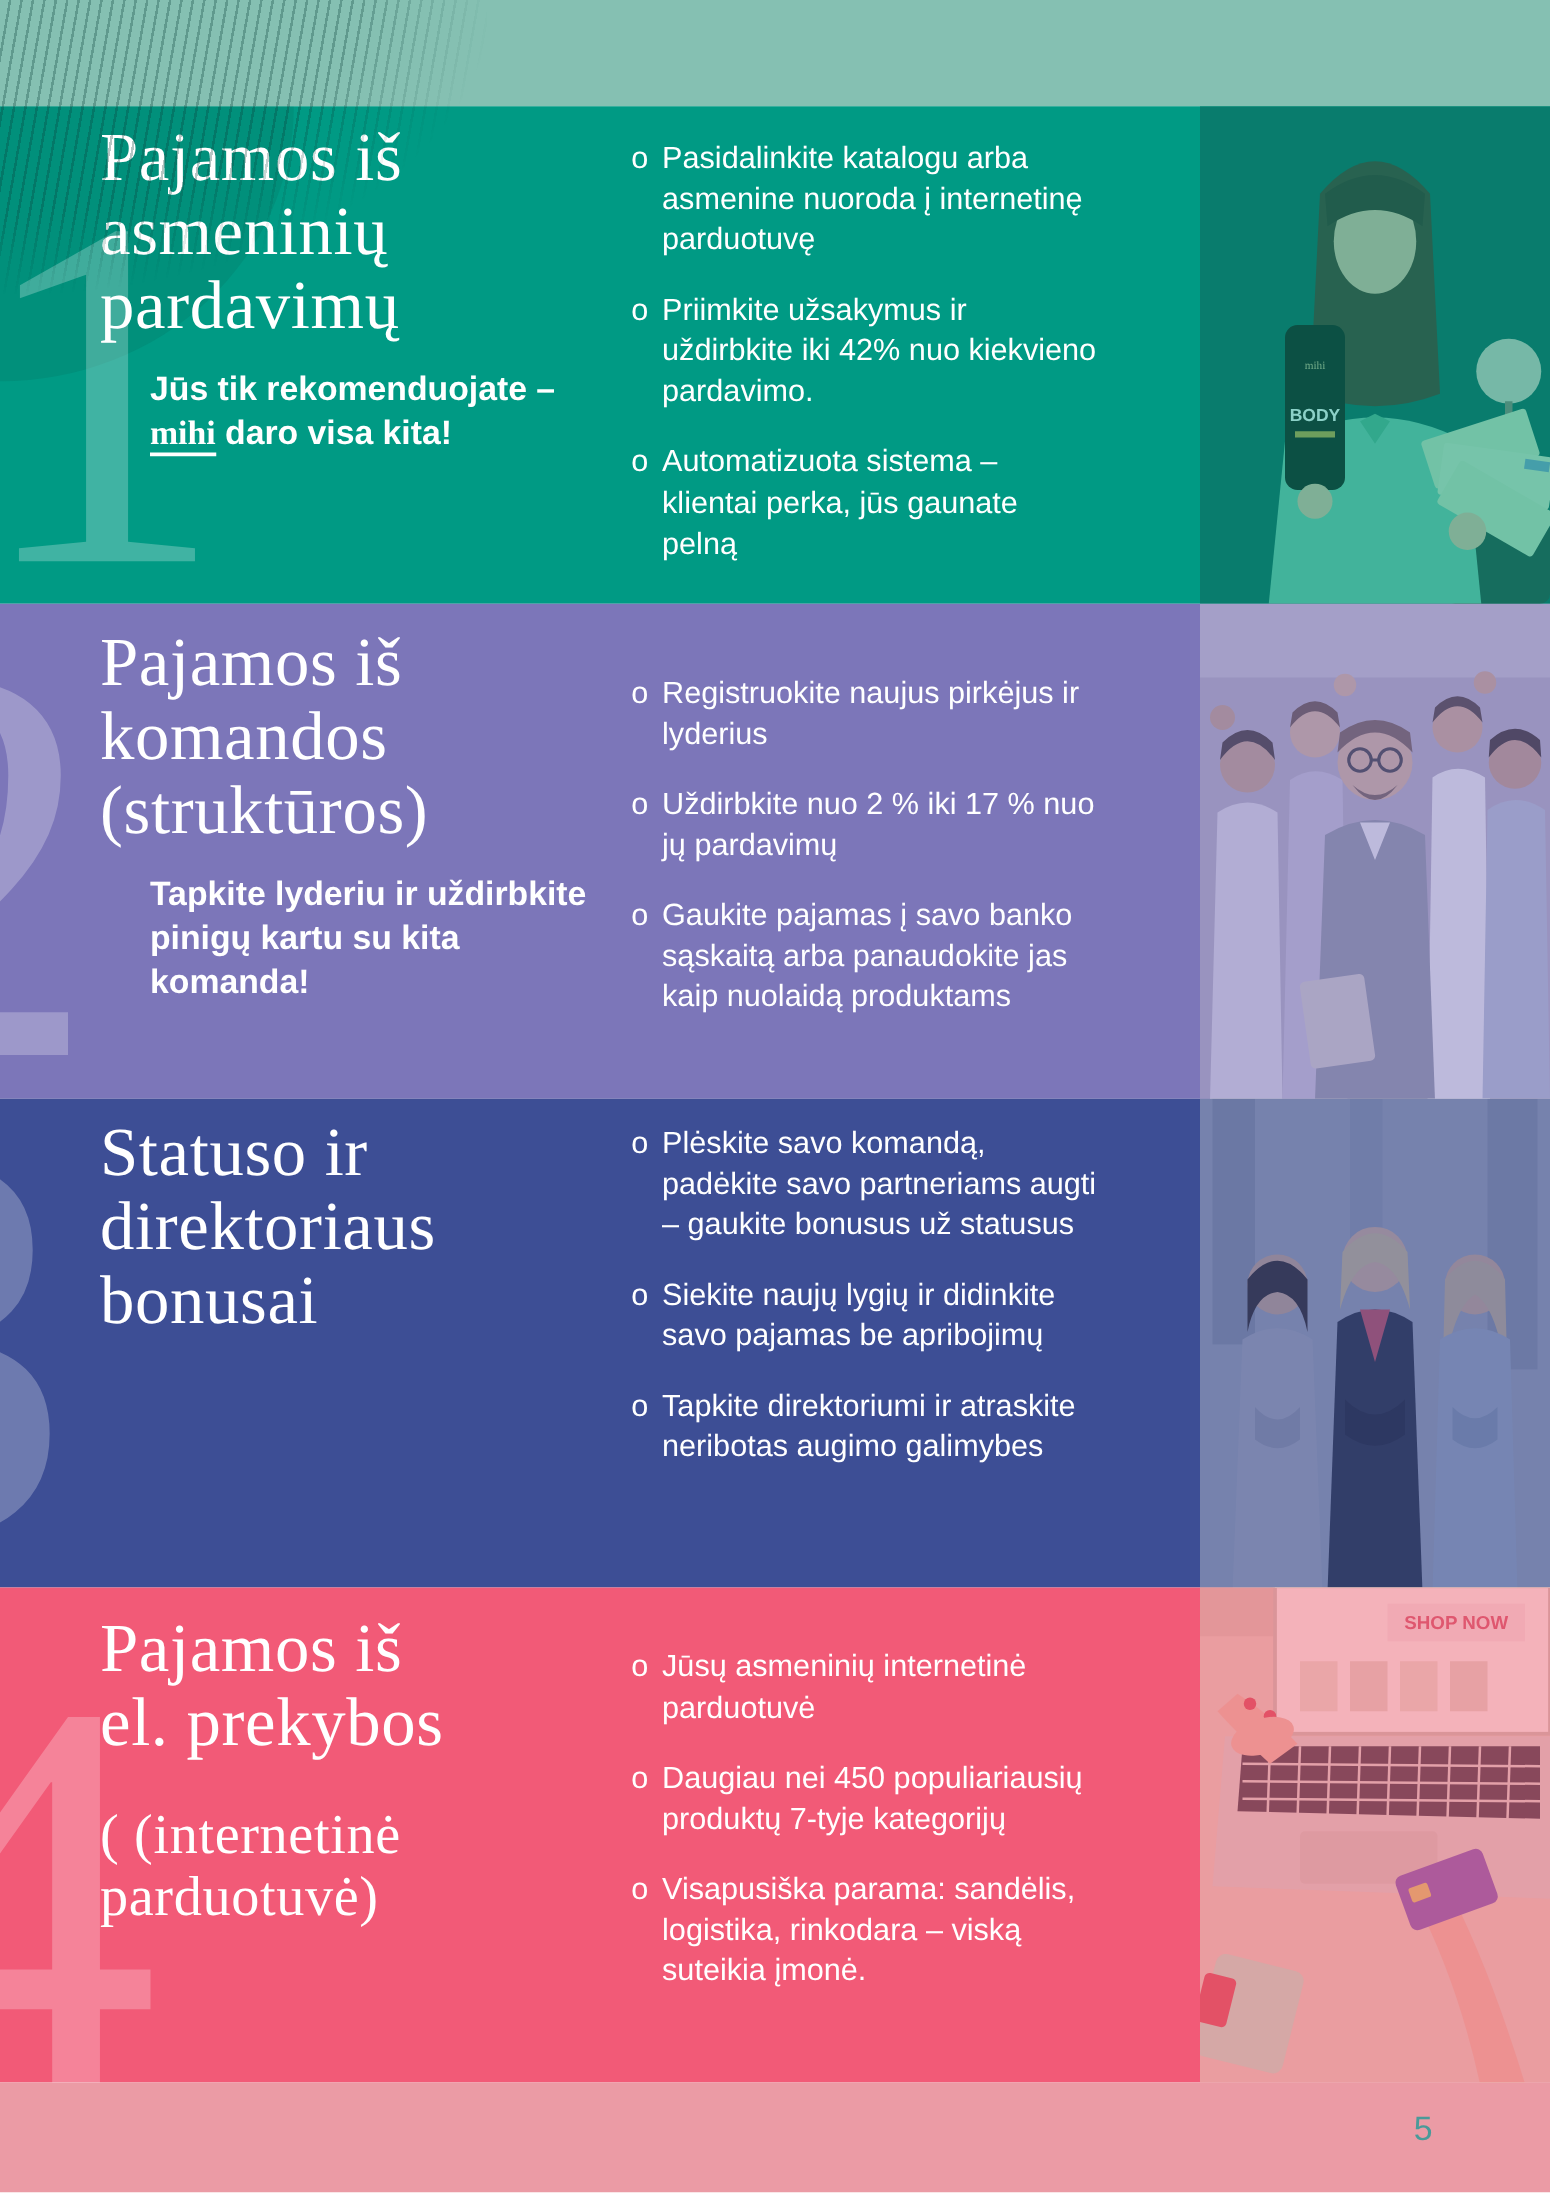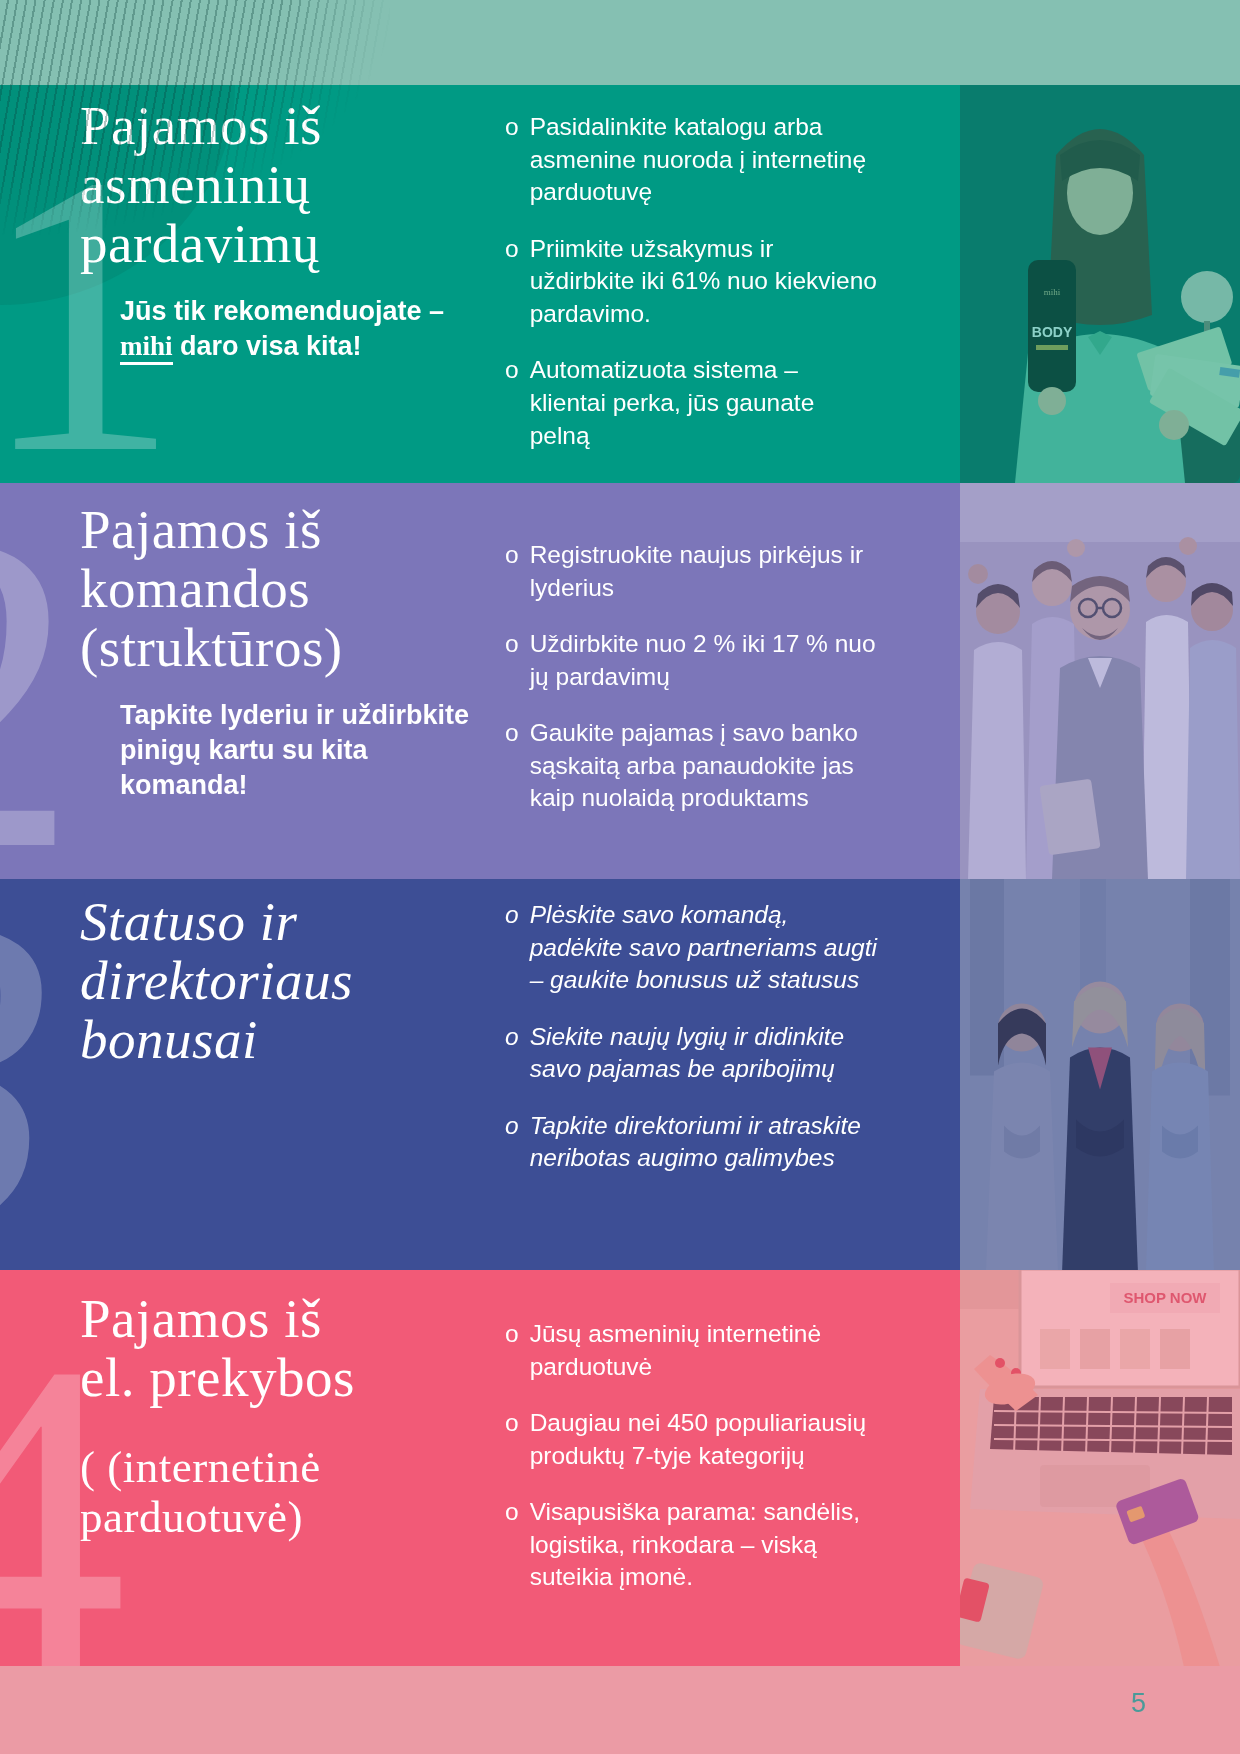--- a/index.html
+++ b/index.html
@@ -69,21 +69,21 @@
 pardavimų</div>
       <div class="subtitle"><span>Jūs tik rekomenduojate –</span><br><span class="brand">mihi</span><span> daro visa kita!</span></div>
     </div>
     <div class="bullets">
       <div class="bullet">
           <span class="marker">o</span>
           <span>Pasidalinkite katalogu arba asmenine nuoroda į internetinę parduotuvę</span>
         </div>
       <div class="bullet">
           <span class="marker">o</span>
-          <span>Priimkite užsakymus ir uždirbkite iki 61% nuo kiekvieno pardavimo.</span>
+          <span>Priimkite užsakymus ir uždirbkite iki 42% nuo kiekvieno pardavimo.</span>
         </div>
       <div class="bullet">
           <span class="marker">o</span>
           <span>Automatizuota sistema – klientai perka, jūs gaunate pelną</span>
         </div>
     </div>
     <div class="photo">
       <svg viewBox="0 0 280 398" preserveAspectRatio="xMidYMid slice">
         <rect x="0" y="0" width="280" height="398" fill="#11655a"></rect>
         <circle cx="247" cy="212" r="26" fill="#d8d2c4"></circle>
@@ -166,21 +166,21 @@
         <line x1="137" y1="126" x2="143" y2="126" stroke="#2a2a2a" stroke-width="2.5"></line>
         <path d="M122 146 Q140 162 158 146 Q140 170 122 146 Z" fill="#6b5242"></path>
         <path d="M92 398 L100 186 Q140 162 180 186 L188 398 Z" fill="#8d94a2"></path>
         <path d="M128 176 L140 206 L152 176 Z" fill="#ffffff"></path>
         <rect x="84" y="300" width="52" height="70" rx="4" fill="#d9d4cf" transform="rotate(-8 110 335)"></rect>
         <rect x="0" y="0" width="280" height="398" fill="#7c76b9" opacity="0.5"></rect>
       </svg>
     </div>
   </section>
 
-  <section class="section sec3" style="background: rgb(61, 78, 149); font-style: italic;">
+  <section class="section sec3" style="background: rgb(61, 78, 149);">
     <div class="watermark">3</div>
     <div class="content">
       <div class="title">Statuso ir
 direktoriaus
 bonusai</div>
     </div>
     <div class="bullets">
       <div class="bullet">
           <span class="marker">o</span>
           <span>Plėskite savo komandą, padėkite savo partneriams augti – gaukite bonusus už statusus</span>

